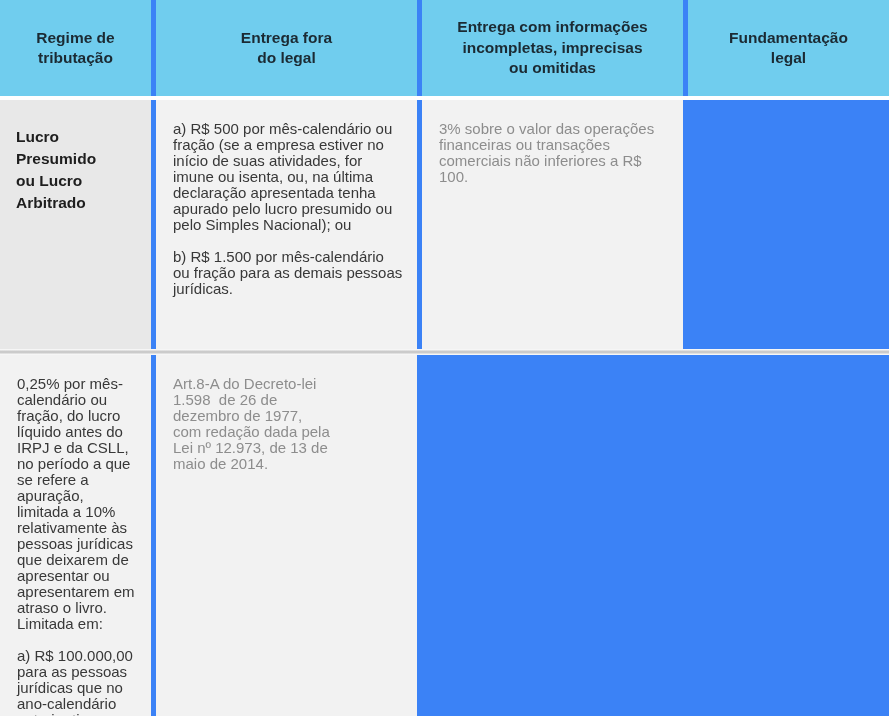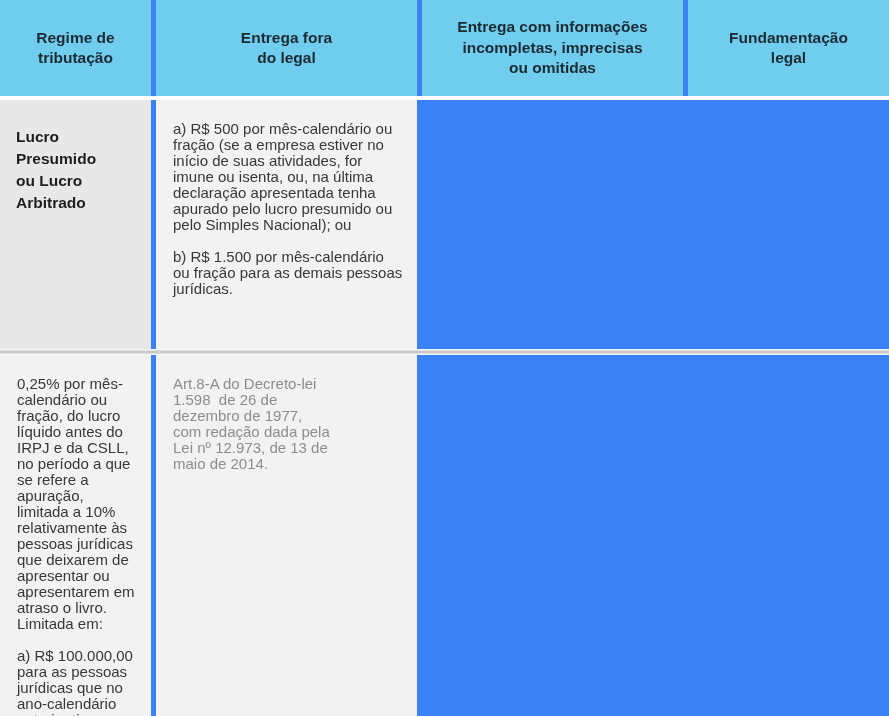--- a/index.html
+++ b/index.html
@@ -78,20 +78,21 @@
 legal</div>
 
   <div class="hgap"></div>
 
   <div class="cell c-regime r1">Lucro Presumido
 ou Lucro
 Arbitrado</div>
   <div class="cell r1">a) R$ 500 por mês-calendário ou fração (se a empresa estiver no início de suas atividades, for imune ou isenta, ou, na última declaração apresentada tenha apurado pelo lucro presumido ou pelo Simples Nacional); ou
 
 b) R$ 1.500 por mês-calendário ou fração para as demais pessoas jurídicas.</div>
+  <div class="cell muted r1">3% sobre o valor das operações financeiras ou transações comerciais não inferiores a R$ 100.</div>
 
   <div class="divider"></div>
 
   <div class="cell r2">0,25% por mês-calendário ou fração, do lucro líquido antes do IRPJ e da CSLL, no período a que se refere a apuração, limitada a 10% relativamente às pessoas jurídicas que deixarem de apresentar ou apresentarem em atraso o livro. Limitada em:
 
 a) R$ 100.000,00 para as pessoas jurídicas que no ano-calendário anterior tiverem auferido receita bruta total, igual ou inferior a R$ 3.600.000,00; e
 
 b) R$ 5.000.000,00 para as demais pessoas jurídicas.</div>
   <div class="cell muted r2">Art.8-A do Decreto-lei
 1.598&nbsp; de 26 de

